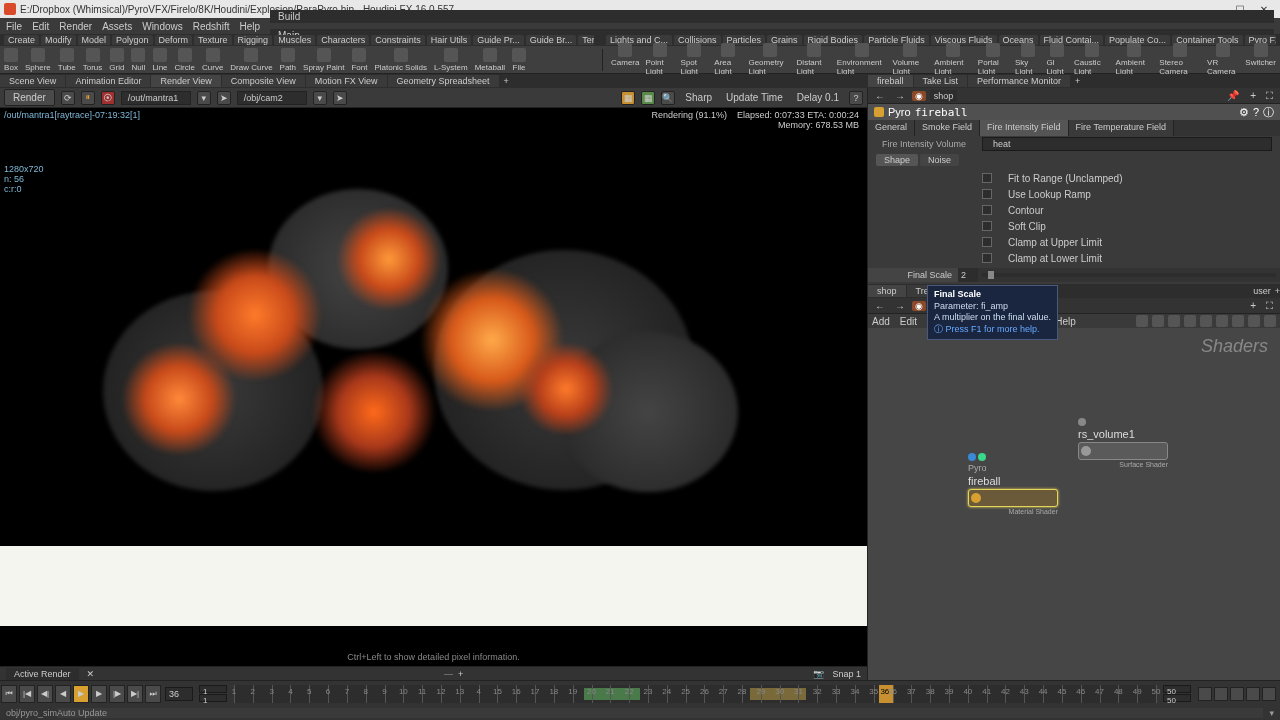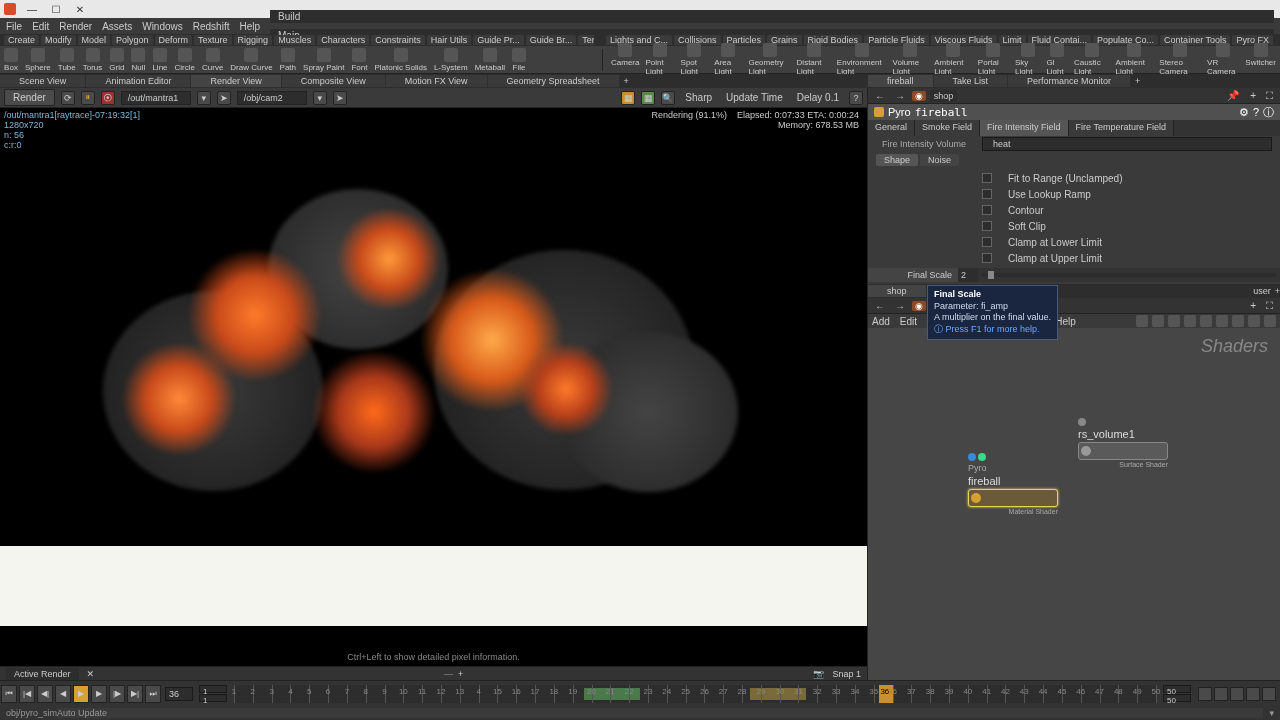--- a/index.html
+++ b/index.html
@@ -10,21 +10,21 @@
 .menubar { height:16px; background:#3a3a3a; display:flex; align-items:center; gap:10px; padding:0 6px; font-size:10px; }
 .menubar span { cursor:pointer; }
 .menubar .right { margin-left:auto; display:flex; gap:6px; }
 .shelf-tabs { height:12px; background:#2d2d2d; display:flex; align-items:center; padding:0 4px; gap:2px; font-size:9px; overflow:hidden; }
 .shelf-tabs .tab { padding:0 4px; background:#3a3a3a; border-radius:2px 2px 0 0; cursor:pointer; white-space:nowrap; }
 .shelf { height:28px; background:#3f3f3f; display:flex; align-items:center; padding:2px 4px; gap:8px; border-bottom:1px solid #222; }
 .shelf .tool { display:flex; flex-direction:column; align-items:center; font-size:8px; gap:1px; cursor:pointer; }
 .shelf .tool .ico { width:14px; height:14px; background:#555; border-radius:2px; }
 .shelf .sep { width:1px; height:22px; background:#222; }
 .pane-tabs { height:14px; background:#2d2d2d; display:flex; align-items:center; font-size:9px; }
-.pane-tabs .ptab { padding:1px 19px; background:#3a3a3a; margin-right:1px; cursor:pointer; }
+.pane-tabs .ptab { padding:1px 9px; background:#3a3a3a; margin-right:1px; cursor:pointer; }
 .pane-tabs .ptab.active { background:#444; }
 .main { display:flex; height:592px; }
 .left { width:868px; display:flex; flex-direction:column; border-right:1px solid #222; }
 .right { flex:1; display:flex; flex-direction:column; background:#3a3a3a; }
 .render-toolbar { height:20px; background:#3a3a3a; display:flex; align-items:center; padding:2px 4px; gap:6px; border-bottom:1px solid #222; }
 .rbtn { padding:2px 8px; background:#4a4a4a; border:1px solid #222; border-radius:2px; cursor:pointer; font-size:10px; }
 .ricon { width:14px; height:14px; display:flex; align-items:center; justify-content:center; background:#4a4a4a; border:1px solid #222; border-radius:2px; cursor:pointer; font-size:9px; }
 .rpath { flex:0 0 auto; padding:1px 6px; background:#2d2d2d; border:1px solid #222; font-size:9px; min-width:70px; }
 .viewport { flex:1; background:#000; position:relative; overflow:hidden; }
 .vp-header { position:absolute; top:2px; left:4px; color:#7fb8d8; font-size:9px; }
@@ -87,20 +87,21 @@
 .statusbar { height:14px; background:#333; display:flex; align-items:center; padding:0 6px; font-size:9px; color:#999; }
 .statusbar .right { margin-left:auto; }
 
 .exp-shape { position:absolute; border-radius:50%; filter:blur(2px); }
 </style>
 </head>
 <body>
 
 <div class="titlebar">
   <span style="width:12px;height:12px;background:#d84a2a;border-radius:2px;margin-right:4px;"></span>
+  <span class="title">E:/Dropbox (Whimsical)/PyroVFX/Firelo/8K/Houdini/Explosion/ParaPyro.hip - Houdini FX 16.0.557</span>
   <span class="wbtn">—</span>
   <span class="wbtn">☐</span>
   <span class="wbtn">✕</span>
 </div>
 
 <div class="menubar">
   <span>File</span>
   <span>Edit</span>
   <span>Render</span>
   <span>Assets</span>
@@ -132,21 +133,21 @@
     </div>
   <div style="flex:0 0 8px;"></div>
   <div id="stabs-right" style="display:flex;gap:2px;flex:1;overflow:hidden;">
       <span class="tab">Lights and C...</span>
       <span class="tab">Collisions</span>
       <span class="tab">Particles</span>
       <span class="tab">Grains</span>
       <span class="tab">Rigid Bodies</span>
       <span class="tab">Particle Fluids</span>
       <span class="tab">Viscous Fluids</span>
-      <span class="tab">Limit</span>
+      <span class="tab">Oceans</span>
       <span class="tab">Fluid Contai...</span>
       <span class="tab">Populate Co...</span>
       <span class="tab">Container Tools</span>
       <span class="tab">Pyro FX</span>
     </div>
 </div>
 
 <div class="shelf">
   <div id="shelf-left" style="display:flex;gap:7px;flex:0 0 590px;overflow:hidden;">
       <div class="tool">
@@ -332,21 +333,21 @@
       <span class="ricon" style="background:#5a8a4a;">▦</span>
       <span class="ricon">🔍</span>
       <span style="padding:0 4px;">Sharp</span>
       <span style="padding:0 4px;">Update Time</span>
       <span style="padding:0 4px;">Delay 0.1</span>
       <span class="ricon">?</span>
     </div>
     <div class="viewport">
       <div class="vp-header">
         <div>/out/mantra1[raytrace]-07:19:32[1]</div>
-        <div style="white-space:pre;">1280x720
+        <div style="white-space:pre;margin-top:44px;">1280x720
 n: 56
 c:r:0</div>
       </div>
       <div class="vp-status">
         <span>Rendering (91.1%)</span>&nbsp;&nbsp;&nbsp;
         <span>Elapsed: 0:07:33   ETA: 0:00:24</span><br>
         <span>Memory:   678.53 MB</span>
       </div>
       <div class="ground"></div>
 
@@ -433,26 +434,26 @@
           <span>Contour</span>
         </div>
         <div class="param-row">
           <span class="label"></span>
           <span class="cb"></span>
           <span>Soft Clip</span>
         </div>
         <div class="param-row">
           <span class="label"></span>
           <span class="cb"></span>
-          <span>Clamp at Lower Limit</span>
+          <span>Clamp at Upper Limit</span>
         </div>
         <div class="param-row">
           <span class="label"></span>
           <span class="cb"></span>
-          <span>Clamp at Upper Limit</span>
+          <span>Clamp at Lower Limit</span>
         </div>
       </div>
 
     <div class="slider-row">
       <span class="slabel">Final Scale</span>
       <span class="sval">2</span>
       <div class="strack">
           <div class="sthumb"></div>
         </div>
     </div>

